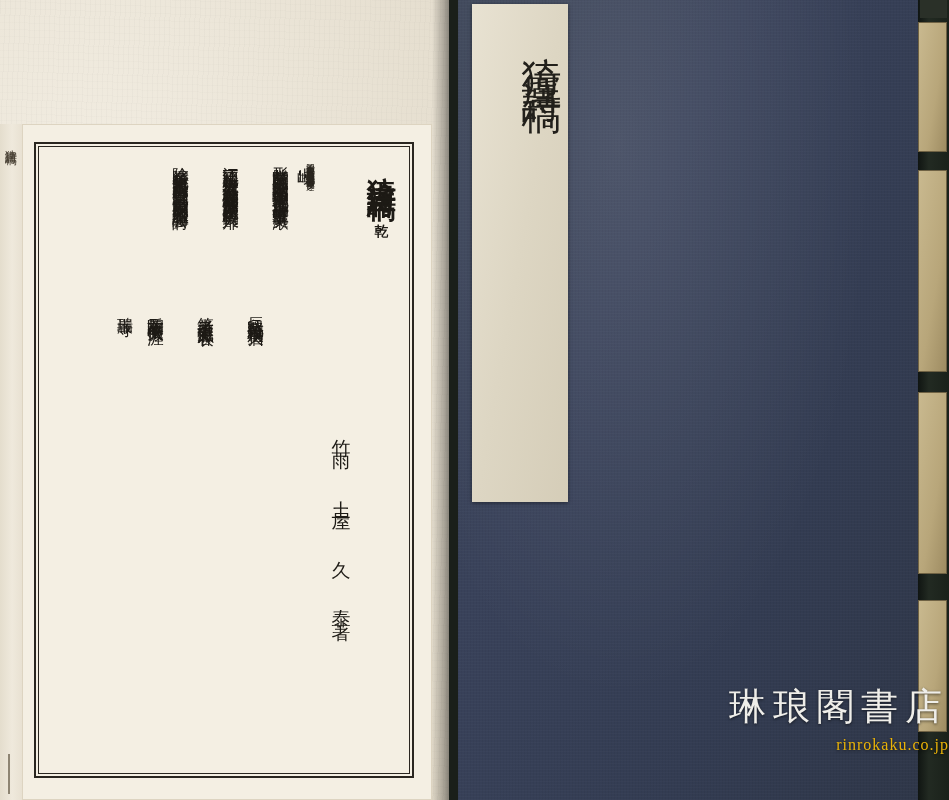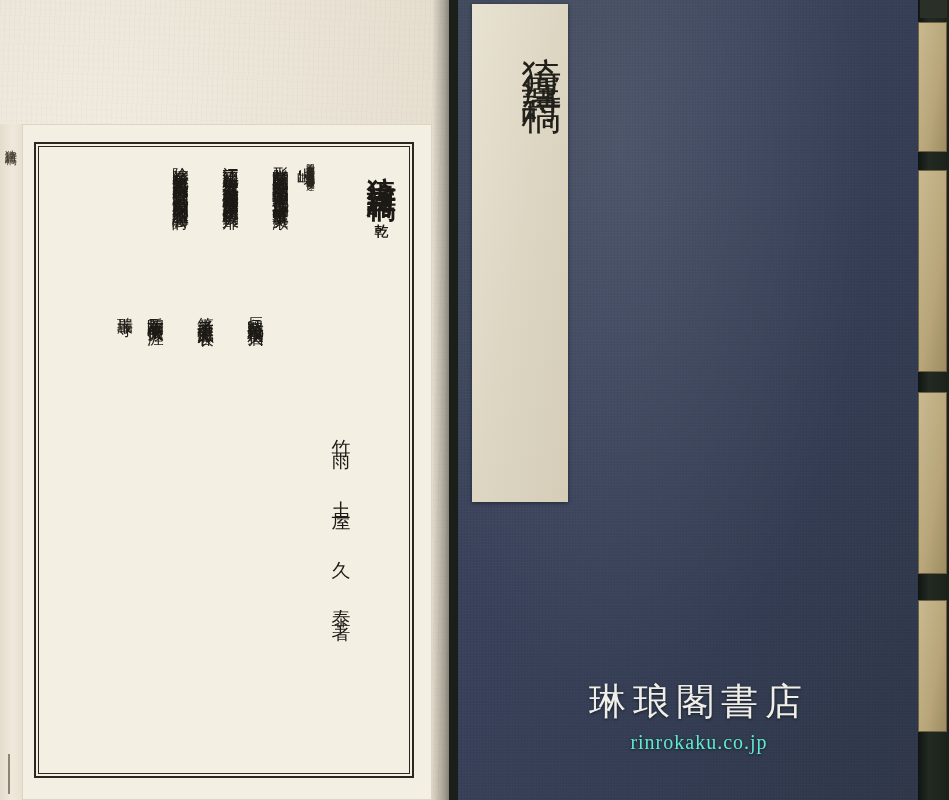--- a/index.html
+++ b/index.html
@@ -218,36 +218,36 @@
     right: 2px; top: 0;
     width: 27px; height: 18px;
     background: #2a3028;
   }
 
   
   .shop {
     position: absolute;
     left: 0; right: 0;
     bottom: 46px;
-    text-align: center;
+    text-align: right;
     pointer-events: none;
   }
   .shop-cn {
     font-family: "DejaVu Serif", serif;
     font-size: 37px;
     letter-spacing: 7px;
     color: #efeee9;
     text-shadow: 0 1px 3px rgba(0,0,0,.6);
   }
   .shop-url {
     margin-top: 4px;
     font-family: "Liberation Serif", serif;
-    font-size: 20px;
+    font-size: 16px;
     letter-spacing: 1px;
-    color: #5eead4;
+    color: #eab308;
     text-shadow: 0 1px 3px rgba(0,0,0,.6);
   }
 
   
   .gutter-shadow {
     position: absolute;
     left: 432px; top: 0;
     width: 22px; height: 800px;
     background: linear-gradient(90deg, rgba(0,0,0,0) 0%, rgba(0,0,0,0.25) 55%, rgba(0,0,0,0.55) 100%);
     pointer-events: none;

